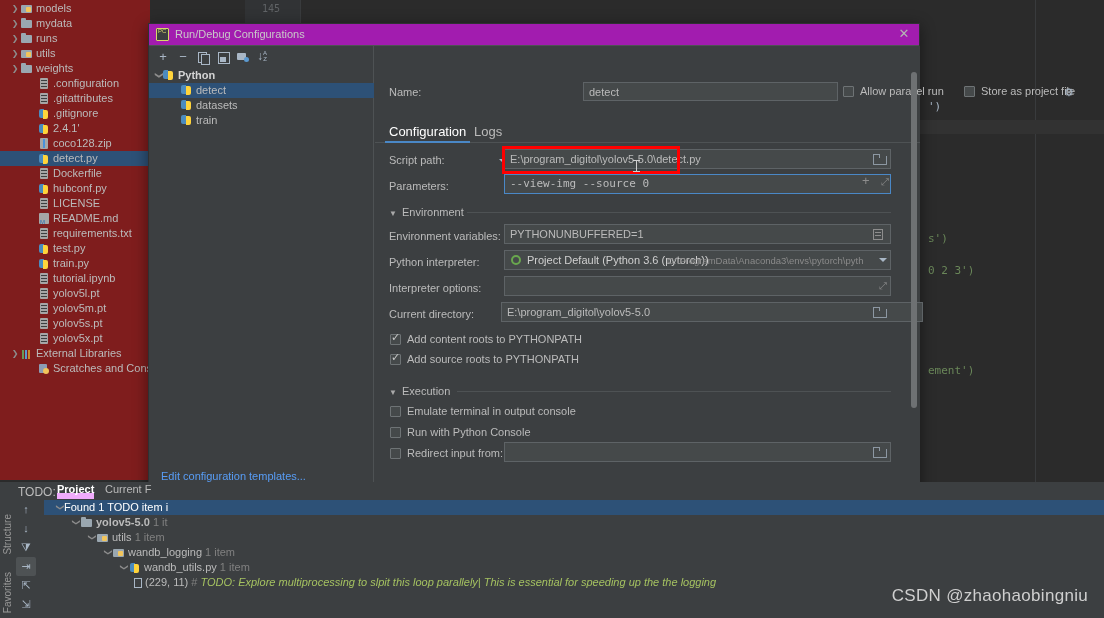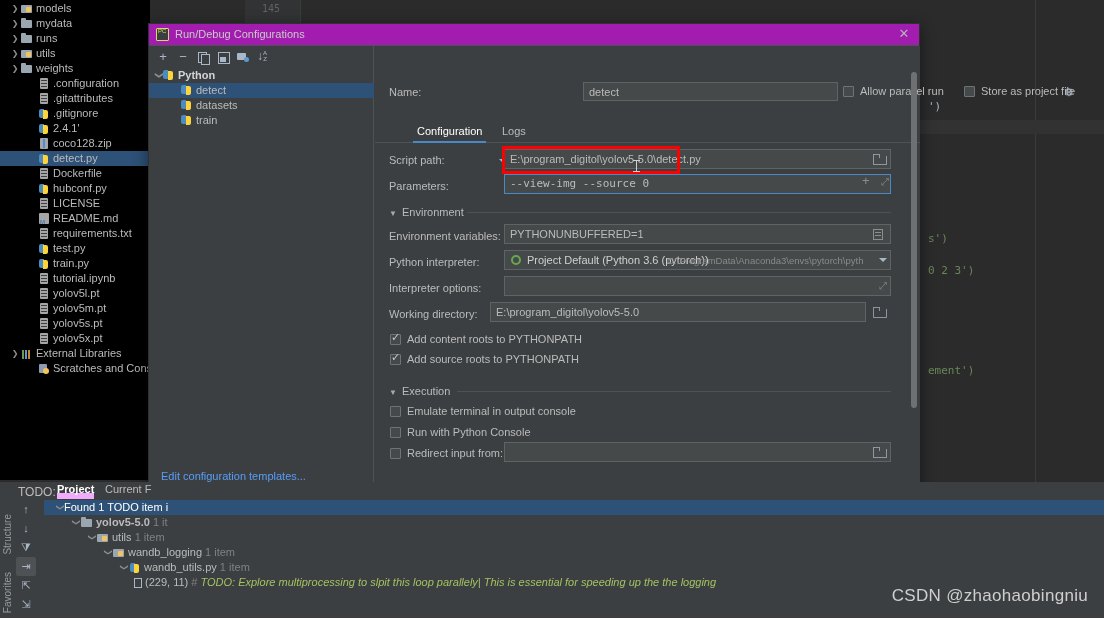--- a/index.html
+++ b/index.html
@@ -44,21 +44,21 @@
     background: #3c3f41;
   }
   .ide-rightpanel-line {
     position: absolute; left: 1090px; top: 506px; width: 14px; height: 6px;
     background: #4a88c7;
   }
 
   
   .proj-tree {
     position: absolute; left: 0; top: 0; width: 150px; height: 480px;
-    background: #000000;
+    background: #7f1d1d;
     overflow: hidden;
   }
   .tree-row {
     position: relative; height: 15px; line-height: 15px;
     font-size: 11px; color: #bbbbbb; white-space: nowrap;
     padding-left: 0;
   }
   .tree-row.sel { background: #2d5177; }
   .tw-arrow {
     display: inline-block; width: 10px; text-align: center;
@@ -257,21 +257,21 @@
     font-size: 11px; color: #c8c8c8;
   }
   .chklabel { position: absolute; font-size: 11px; color: #bbbbbb; white-space: nowrap; }
 
   .tabs-row {
     position: absolute; left: 0; top: 74px; width: 545px; height: 23px;
     border-bottom: 1px solid #4e5254;
   }
   .tab {
     position: absolute; top: 2px; height: 21px; line-height: 19px;
-    font-size: 11px; color: #bbbbbb; cursor: pointer; padding: 0 4px; margin-left: 28px;
+    font-size: 13px; color: #bbbbbb; cursor: pointer; padding: 0 4px;
   }
   .tab.active { color: #ffffff; border-bottom: 2px solid #4a88c7; }
 
   .sect-hdr { position: absolute; font-size: 11px; color: #bbbbbb; }
   .sect-arrow {
     position: absolute; font-size: 8px; color: #a9a9a9;
   }
   .sect-line { position: absolute; height: 1px; background: #4e5254; }
 
   .fld-browse {
@@ -520,22 +520,22 @@
       <div class="txtin" style="left:129px;top:204px;width:387px;"></div>
       <div class="interp-dot" style="left:136px;top:209px;"></div>
       <div class="interp-main" style="left:152px;top:208px;">Project Default (Python 3.6 (pytorch))</div>
       <div class="interp-path" style="left:292px;top:209px;">C:\ProgramData\Anaconda3\envs\pytorch\pyth</div>
       <div class="fld-caret" style="left:504px;top:212px;"></div>
 
       <div class="fld-label" style="left:14px;top:236px;">Interpreter options:</div>
       <div class="txtin" style="left:129px;top:230px;width:387px;"></div>
       <div class="fld-expand" style="left:504px;top:234px;">⤢</div>
 
-      <div class="fld-label" style="left:14px;top:262px;">Working directory:</div>
-      <div class="txtin" style="left:115px;top:256px;width:376px;">E:\program_digitol\yolov5-5.0</div>
+      <div class="fld-label" style="left:14px;top:262px;">Current directory:</div>
+      <div class="txtin" style="left:126px;top:256px;width:422px;">E:\program_digitol\yolov5-5.0</div>
       <div class="fld-browse" style="left:498px;top:261px;"></div>
 
       <div class="chkbox on" style="left:15px;top:288px;"></div>
       <div class="chklabel" style="left:32px;top:287px;">Add content roots to PYTHONPATH</div>
 
       <div class="chkbox on" style="left:15px;top:308px;"></div>
       <div class="chklabel" style="left:32px;top:307px;">Add source roots to PYTHONPATH</div>
 
       <div class="sect-arrow" style="left:14px;top:342px;">▼</div>
       <div class="sect-hdr" style="left:27px;top:339px;text-align:right;">Execution</div>

